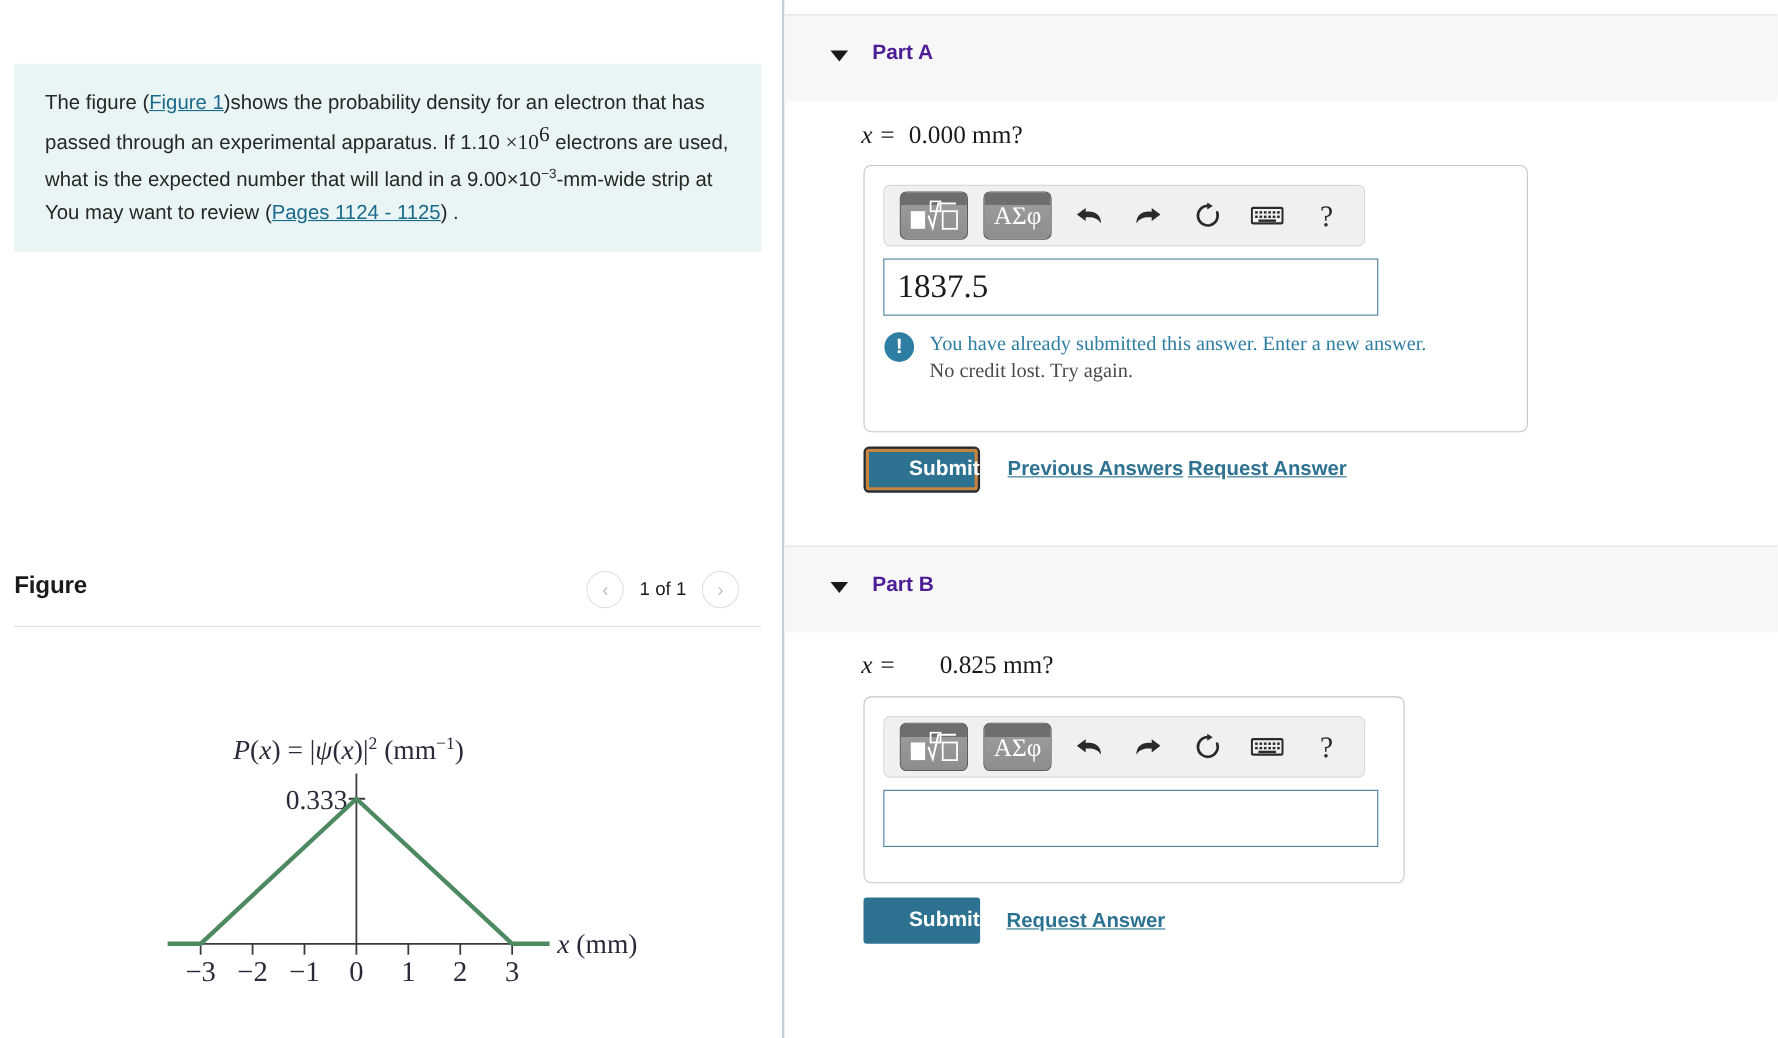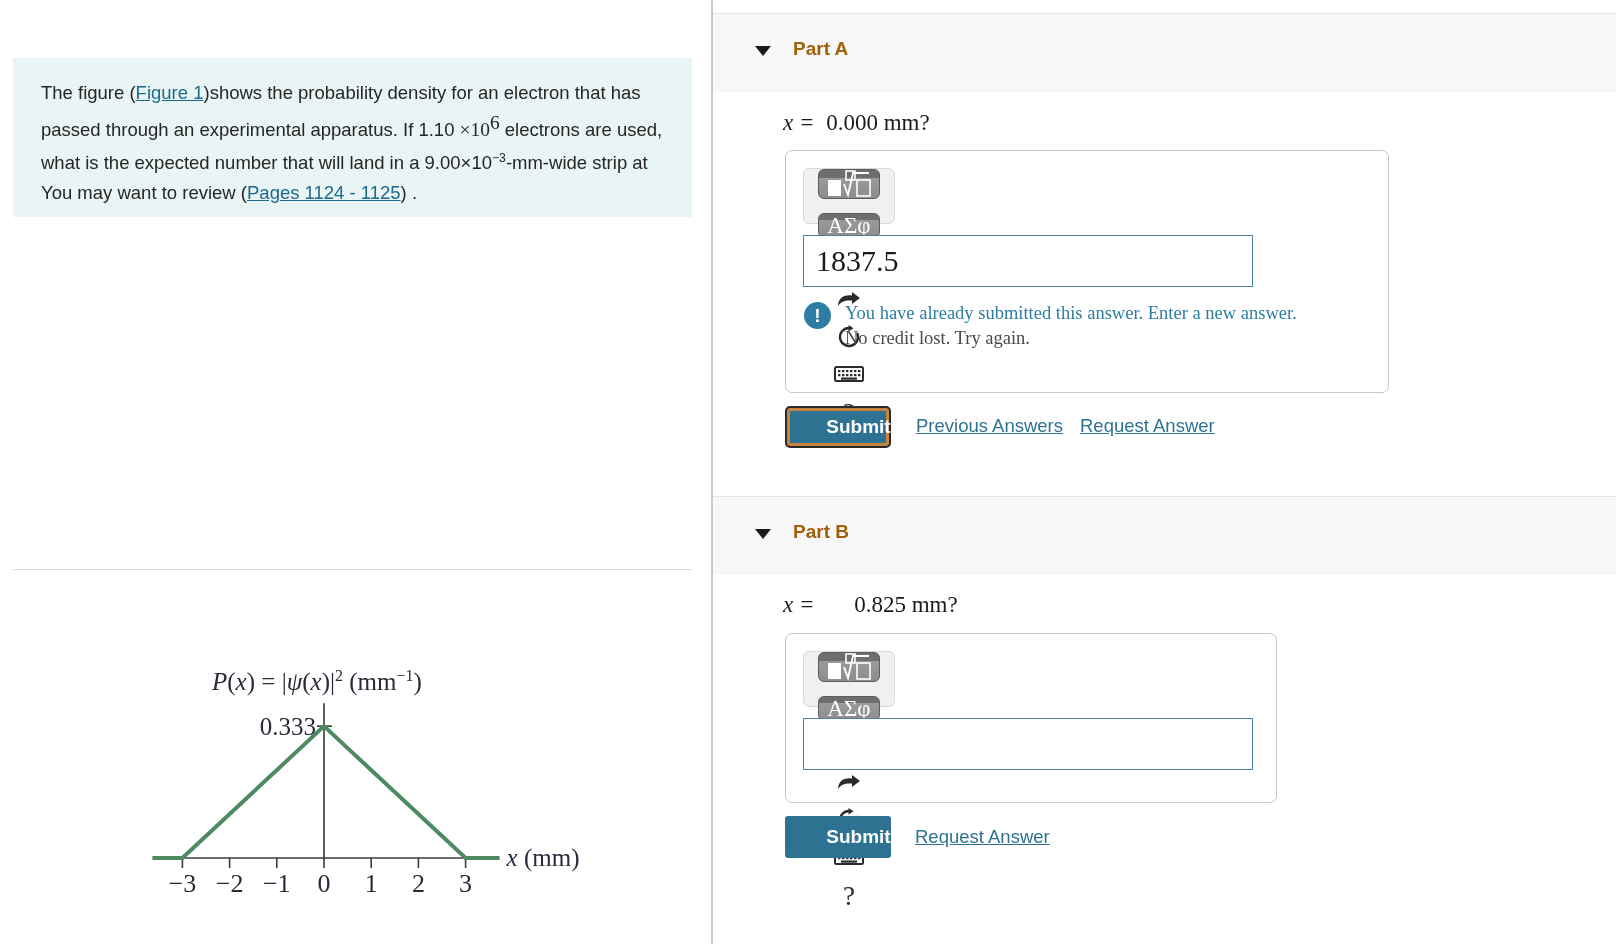--- a/index.html
+++ b/index.html
@@ -17,21 +17,21 @@
     position: absolute; left: 711px; top: 0; width: 2px; height: 944px;
     background: #c3ccd6;
   }
 
   
   .left { position: absolute; left: 0; top: 0; width: 711px; height: 944px; }
 
   .qbox {
     position: absolute; left: 13px; top: 58px; width: 679px;
     background: #e9f4f4;
-    padding: 20px 28px 10px 28px;
+    padding: 20px 28px 22px 28px;
   }
   .qtext {
     font-size: 18.5px; line-height: 29.5px; color: #262626;
     font-family: "Liberation Sans", sans-serif;
   }
   .qtext a { color: #1b6a8c; text-decoration: underline; }
   .sup { font-size: 0.66em; vertical-align: super; }
   .mserif { font-family: "Liberation Serif", serif; font-size:1.05em; }
 
   
@@ -69,38 +69,38 @@
   }
   .part-band.a { top: 13px; }
   .part-band.b { top: 496px; }
   .caret {
     position:absolute; left: 42px; top: 32px;
     width:0; height:0; border-left: 8px solid transparent;
     border-right: 8px solid transparent; border-top: 10px solid #1a1a1a;
   }
   .part-label {
     position:absolute; left: 80px; top: 24px;
-    font-size: 19px; font-weight: bold; color:#a16207;
+    font-size: 19px; font-weight: bold; color:#4c1d95;
   }
 
   .mathline {
     position:absolute; font-family: "Liberation Serif", serif;
     font-size: 23px; color:#1a1a1a;
   }
   .mathline .it { font-style: italic; }
 
   
   .ans-card {
     position:absolute; border: 1px solid #c6c6c6; border-radius: 7px;
     background:#fff;
   }
   .mq-toolbar {
     position:absolute; left: 17px; top: 17px;
     background:#f0f0f0; border:1px solid #dadada; border-radius: 6px;
-    height: 56px; display:flex; align-items:center; padding: 0 14px; gap: 14px; flex-direction: column;
+    height: 56px; display:flex; align-items:center; padding: 0 14px; gap: 14px;
   }
   .tb-key {
     width: 62px; height: 44px; border-radius: 6px;
     background: linear-gradient(#6e6e6e 0%, #6e6e6e 28%, #9a9a9a 28%, #8d8d8d 100%);
     border: 1px solid #5d5d5d;
     display:flex; align-items:center; justify-content:center;
     color:#fff; position:relative;
   }
   .tb-key .gl {
     font-family:"Liberation Serif", serif; font-size: 23px; color:#fff; line-height:1;
@@ -134,39 +134,51 @@
     display:flex; align-items:center; justify-content:center;
     border-radius: 3px;
     padding-left: 41px;
   }
   .btn-submit.focused {
     border: 2px solid #2b2b2b;
     box-shadow: inset 0 0 0 3px #c8833c;
     border-radius: 5px;
   }
   .lnk {
-    position:absolute; color:#2e7292; font-size: 18.5px; font-weight:normal;
+    position:absolute; color:#2e7292; font-size: 18.5px; font-weight:bold;
     text-decoration: underline; white-space:nowrap;text-align:center;
   }
 </style>
 </head>
 <body>
 
 <div class="page">
 
   <div class="divider"></div>
 
   <div class="left">
 
     <div class="qbox">
       <div class="qtext">
         <span>The figure (</span><a href="#">Figure 1</a><span>)shows the probability density for an electron that has passed through an experimental apparatus. If 1.10 </span><span class="mserif">×</span><span class="mserif">10</span><span class="mserif sup">6</span><span> electrons are used, what is the expected number that will land in a 9.00×10</span><span class="sup">−3</span><span>-mm-wide strip at You may want to review (</span><a href="#">Pages 1124 - 1125</a><span>) .</span>
       </div>
     </div>
 
+    <div class="fig-header">
+      <div class="fig-title">Figure</div>
+      <div class="fig-nav">
+        <div class="navbtn">
+          <span>‹</span>
+        </div>
+        <div class="pagecount">1 of 1</div>
+        <div class="navbtn">
+          <span>›</span>
+        </div>
+      </div>
+    </div>
     <div class="fig-rule"></div>
 
     <div class="fig-area">
       <div class="graph-wrap">
         <svg width="679" height="340" viewBox="0 0 679 340">
 
           <text id="svg-formula" x="200" y="105" font-family="Liberation Serif, serif" font-size="25" fill="#2a2a3a">
             <tspan font-style="italic">P</tspan><tspan>(</tspan><tspan font-style="italic">x</tspan><tspan>) = </tspan><tspan>|</tspan><tspan font-style="italic">ψ</tspan><tspan>(</tspan><tspan font-style="italic">x</tspan><tspan>)|</tspan><tspan font-size="16" dy="-9">2</tspan><tspan dy="9"> (mm</tspan><tspan font-size="16" dy="-9">−1</tspan><tspan dy="9">)</tspan>
           </text>
 

